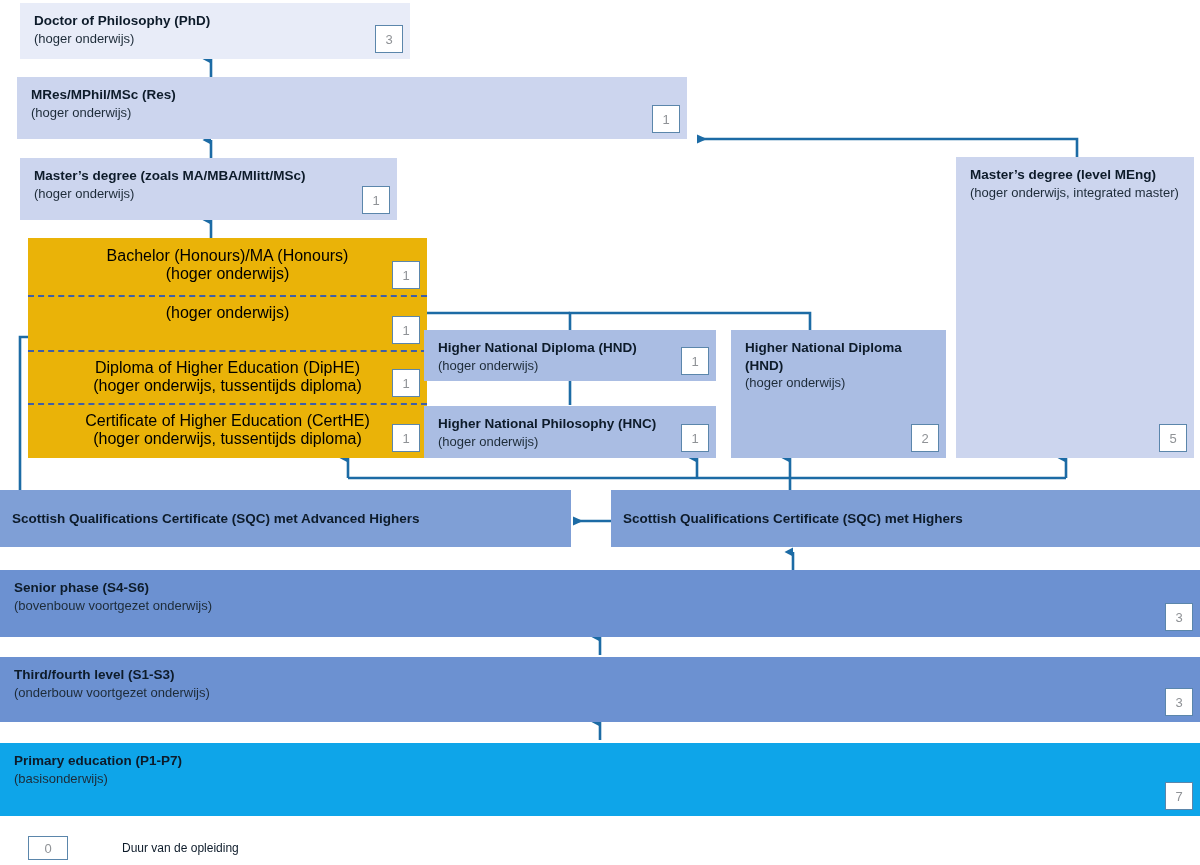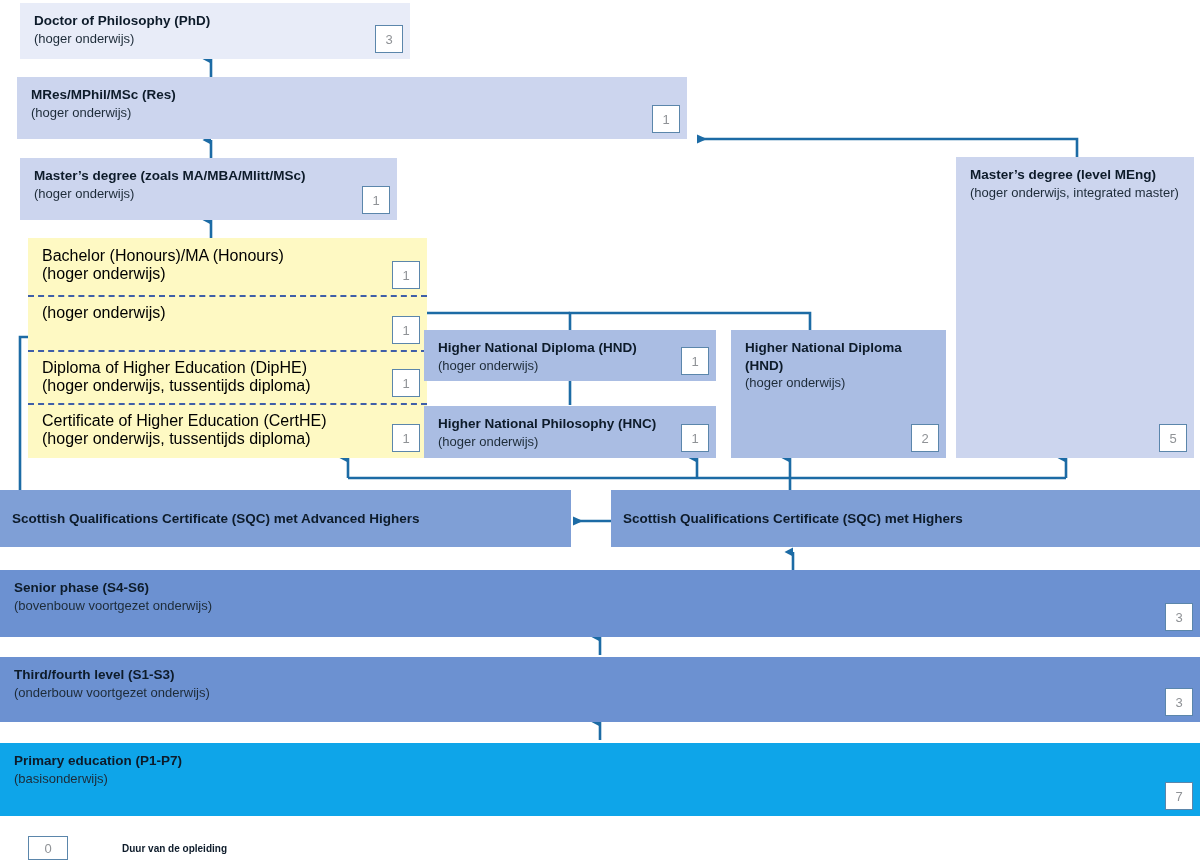--- a/index.html
+++ b/index.html
@@ -13,21 +13,21 @@
   .pad{padding:9px 14px 6px 14px;}
   .dur{position:absolute;right:7px;bottom:6px;width:26px;height:26px;
        border:1px solid #5b86ab;background:#ffffff;color:#8f9296;
        font-size:13px;display:flex;align-items:center;justify-content:center;}
   .stackwrap{position:absolute;}
   .stackseg{position:relative;box-sizing:border-box;}
   .dashline{position:absolute;left:0;right:0;height:0;border-top:2px dashed #3f5fa8;}
   .legend{position:absolute;display:flex;align-items:center;gap:0px;}
   .legend .lbox{width:38px;height:22px;border:1px solid #5b86ab;background:#fff;
        color:#8f9296;font-size:13px;display:flex;align-items:center;justify-content:center;}
-  .legend .ltxt{font-size:10px;font-weight:bold;color:#0d1b2a;margin-left:54px;}
+  .legend .ltxt{font-size:12px;font-weight:normal;color:#0d1b2a;margin-left:54px;}
 </style>
 </head>
 <body>
 
 <div id="stage">
 
   <svg class="links" viewBox="0 0 1200 865">
     <defs>
       <marker id="ah-up" markerWidth="12" markerHeight="12" refX="6" refY="9" orient="auto-start-reverse" markerUnits="userSpaceOnUse">
         <path d="M1.5 9 L10.5 9 L6 0.5 Z" fill="#1c6ba5"></path>
@@ -85,21 +85,21 @@
     <div class="sub">(hoger onderwijs)</div>
     <div class="dur">1</div>
   </div>
 
   <div class="box pad" style="left:20px;top:158px;width:377px;height:62px;background:#ccd5ee;">
     <div class="title">Master’s degree (zoals MA/MBA/Mlitt/MSc)</div>
     <div class="sub">(hoger onderwijs)</div>
     <div class="dur">1</div>
   </div>
 
-  <div class="stackwrap" style="left:28px;top:238px;width:399px;height:220px;background:#fef9c3;">
+  <div class="stackwrap" style="left:28px;top:238px;width:399px;height:220px;background:#eab308;text-align:center;">
 
     <div class="stackseg pad" style="height:57px;">
       <div class="title">Bachelor (Honours)/MA (Honours)</div>
       <div class="sub">(hoger onderwijs)</div>
       <div class="dur">1</div>
     </div>
     <div class="dashline" style="top:57px;"></div>
 
     <div class="stackseg pad" style="height:55px;">
       <div class="sub">(hoger onderwijs)</div>

